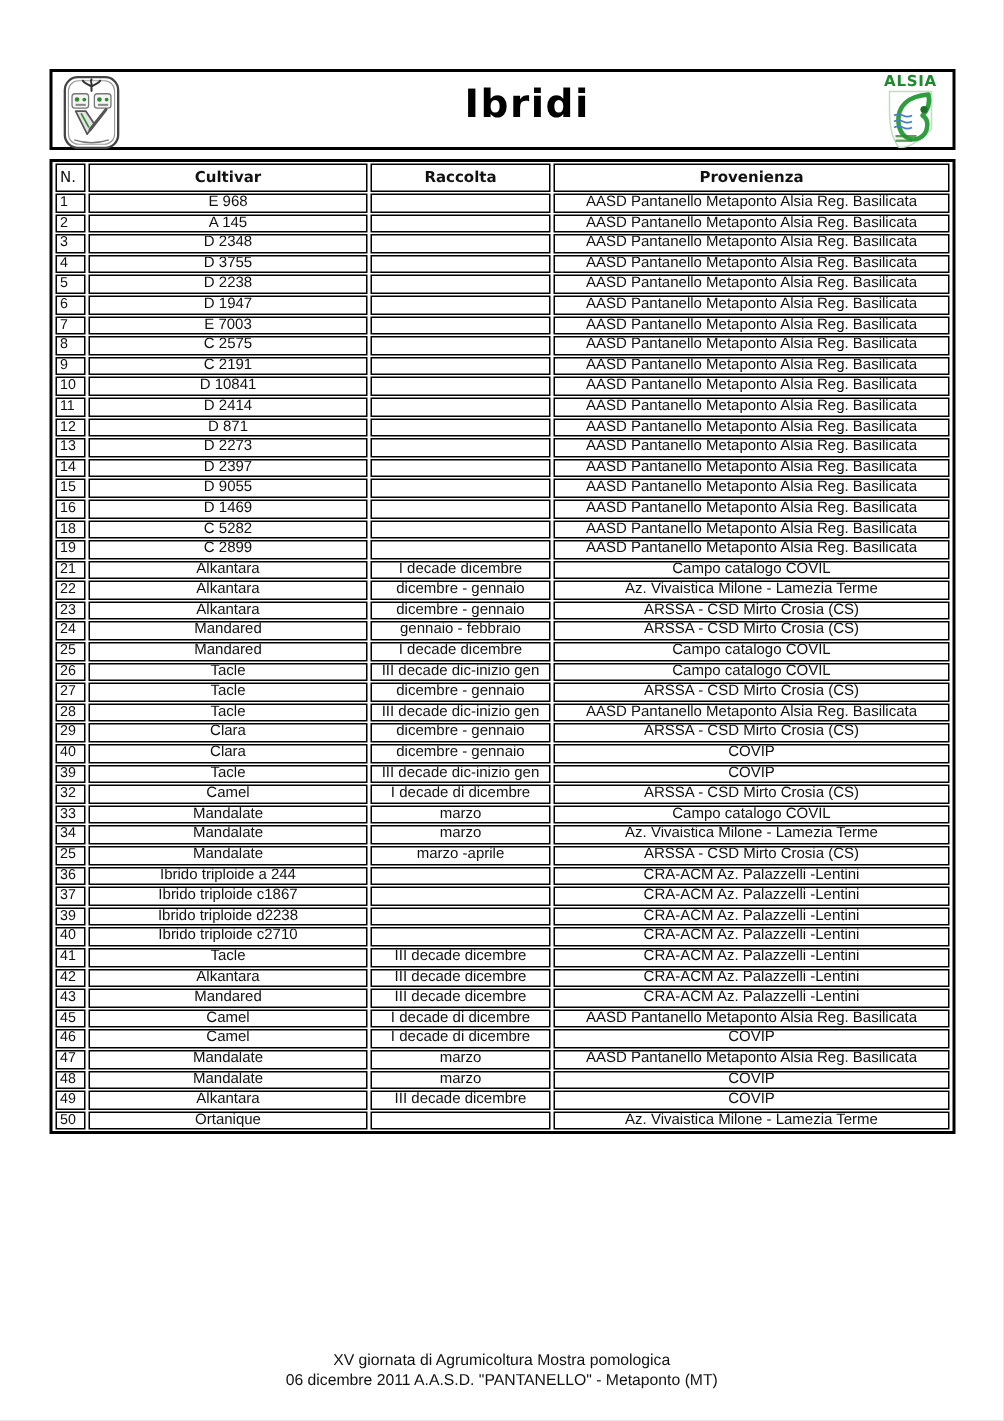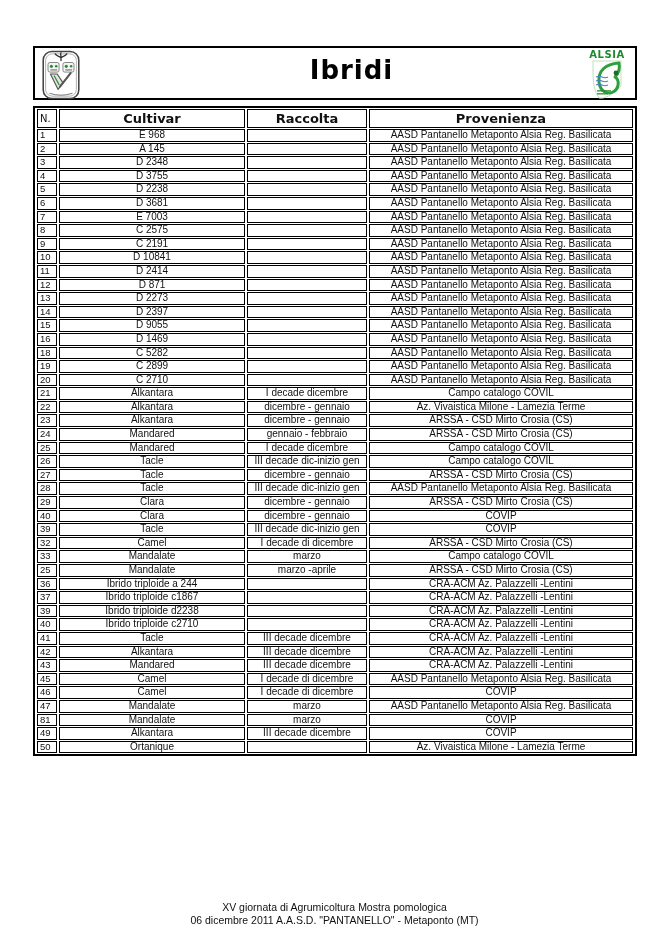--- a/index.html
+++ b/index.html
@@ -63,21 +63,21 @@
     border: 1px solid #000;
     padding: 0;
     overflow: hidden;
     white-space: nowrap;
     background: #fff;
     vertical-align: middle;
   }
   table.grid th {
     font-family: "DejaVu Sans", sans-serif;
     font-weight: bold;
-    font-size: 13px;
+    font-size: 10px;
     height: 17px;
   }
   table.grid th.c0 {
     font-size: 10px;
     font-weight: normal;
     text-align: left;
     padding-left: 2px;
   }
   table.grid td {
     font-family: "Liberation Sans", sans-serif;
@@ -198,21 +198,21 @@
           <td class="c3">AASD Pantanello Metaponto Alsia Reg. Basilicata</td>
         </tr>
         <tr>
           <td class="c0">5</td>
           <td class="c1">D 2238</td>
           <td class="c2">&nbsp;</td>
           <td class="c3">AASD Pantanello Metaponto Alsia Reg. Basilicata</td>
         </tr>
         <tr>
           <td class="c0">6</td>
-          <td class="c1">D 3681</td>
+          <td class="c1">D 1947</td>
           <td class="c2">&nbsp;</td>
           <td class="c3">AASD Pantanello Metaponto Alsia Reg. Basilicata</td>
         </tr>
         <tr>
           <td class="c0">7</td>
           <td class="c1">E 7003</td>
           <td class="c2">&nbsp;</td>
           <td class="c3">AASD Pantanello Metaponto Alsia Reg. Basilicata</td>
         </tr>
         <tr>
@@ -271,26 +271,20 @@
         </tr>
         <tr>
           <td class="c0">18</td>
           <td class="c1">C 5282</td>
           <td class="c2">&nbsp;</td>
           <td class="c3">AASD Pantanello Metaponto Alsia Reg. Basilicata</td>
         </tr>
         <tr>
           <td class="c0">19</td>
           <td class="c1">C 2899</td>
-          <td class="c2">&nbsp;</td>
-          <td class="c3">AASD Pantanello Metaponto Alsia Reg. Basilicata</td>
-        </tr>
-        <tr>
-          <td class="c0">20</td>
-          <td class="c1">C 2710</td>
           <td class="c2">&nbsp;</td>
           <td class="c3">AASD Pantanello Metaponto Alsia Reg. Basilicata</td>
         </tr>
         <tr>
           <td class="c0">21</td>
           <td class="c1">Alkantara</td>
           <td class="c2">I decade dicembre</td>
           <td class="c3">Campo catalogo  COVIL</td>
         </tr>
         <tr>
@@ -359,20 +353,26 @@
           <td class="c2">I decade di dicembre</td>
           <td class="c3">ARSSA - CSD Mirto Crosia (CS)</td>
         </tr>
         <tr>
           <td class="c0">33</td>
           <td class="c1">Mandalate</td>
           <td class="c2">marzo</td>
           <td class="c3">Campo catalogo  COVIL</td>
         </tr>
         <tr>
+          <td class="c0">34</td>
+          <td class="c1">Mandalate</td>
+          <td class="c2">marzo</td>
+          <td class="c3">Az. Vivaistica Milone - Lamezia Terme</td>
+        </tr>
+        <tr>
           <td class="c0">25</td>
           <td class="c1">Mandalate</td>
           <td class="c2">marzo -aprile</td>
           <td class="c3">ARSSA - CSD Mirto Crosia (CS)</td>
         </tr>
         <tr>
           <td class="c0">36</td>
           <td class="c1">Ibrido triploide  a 244</td>
           <td class="c2">&nbsp;</td>
           <td class="c3">CRA-ACM Az. Palazzelli -Lentini</td>
@@ -425,21 +425,21 @@
           <td class="c2">I decade di dicembre</td>
           <td class="c3">COVIP</td>
         </tr>
         <tr>
           <td class="c0">47</td>
           <td class="c1">Mandalate</td>
           <td class="c2">marzo</td>
           <td class="c3">AASD Pantanello Metaponto Alsia Reg. Basilicata</td>
         </tr>
         <tr>
-          <td class="c0">81</td>
+          <td class="c0">48</td>
           <td class="c1">Mandalate</td>
           <td class="c2">marzo</td>
           <td class="c3">COVIP</td>
         </tr>
         <tr>
           <td class="c0">49</td>
           <td class="c1">Alkantara</td>
           <td class="c2">III decade dicembre</td>
           <td class="c3">COVIP</td>
         </tr>

